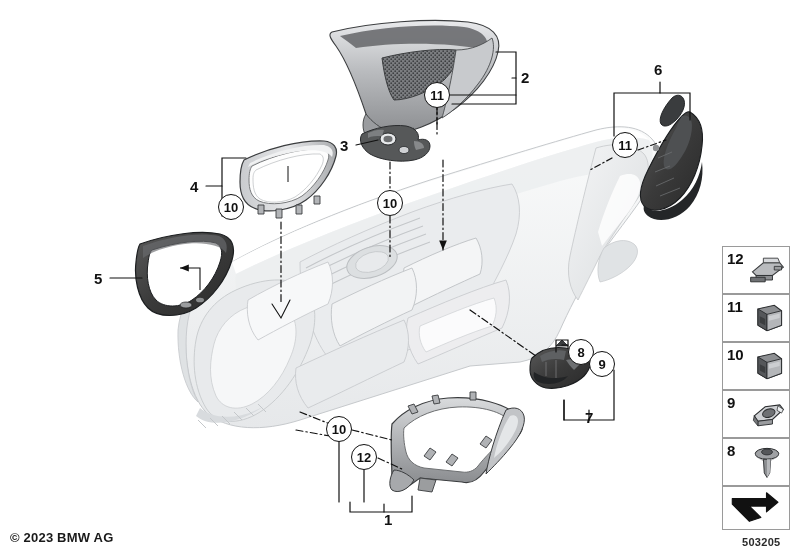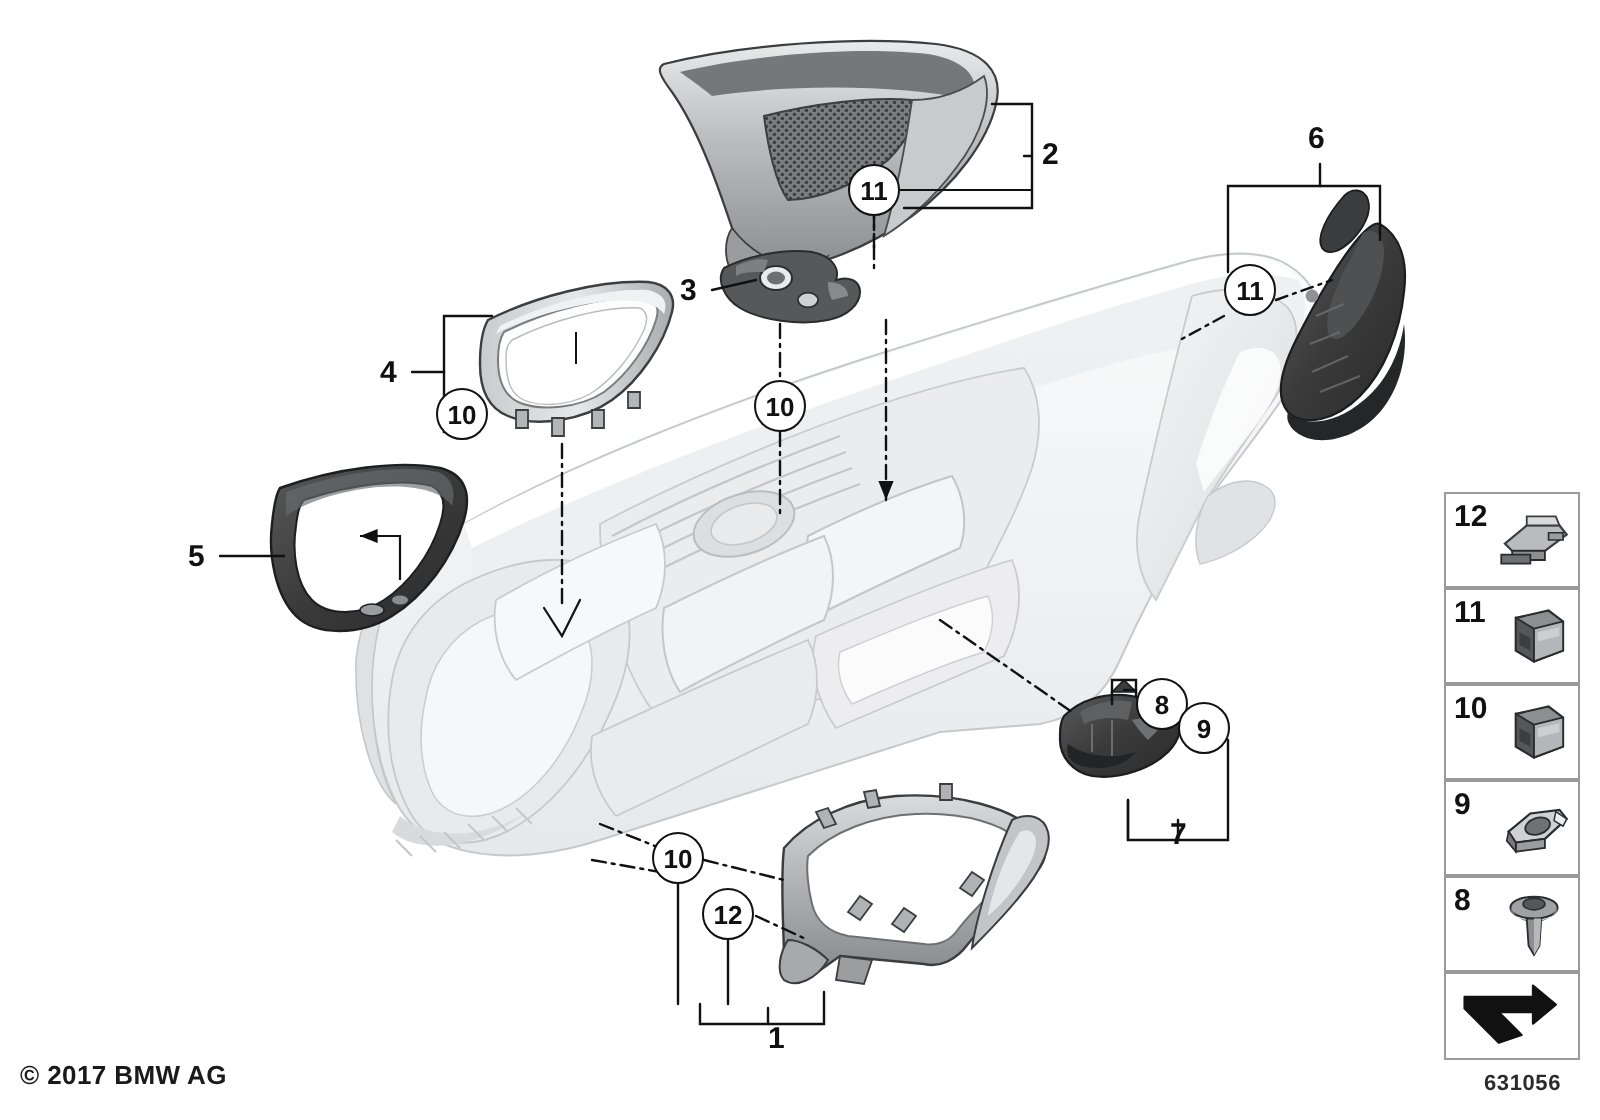--- a/index.html
+++ b/index.html
@@ -463,16 +463,16 @@
     <div class="lgcell" style="top:240px;height:44px;">
       <span class="lgnum"></span>
       <div class="lgart" style="left:4px;">
         <svg viewBox="0 0 60 40">
           <path d="M4,10 L40,10 L40,4 L52,14 L40,24 L40,18 L22,18 L34,30 L22,34 L4,16 Z" fill="#111" stroke="#111" stroke-width="1.2" stroke-linejoin="round"></path>
         </svg>
       </div>
     </div>
   </div>
 
-  <div class="copyright">© 2017 BMW AG</div>
-  <div class="diagnum">631056</div>
+  <div class="copyright">© 2023 BMW AG</div>
+  <div class="diagnum">503205</div>
 
 </div>
 
 </body></html>

